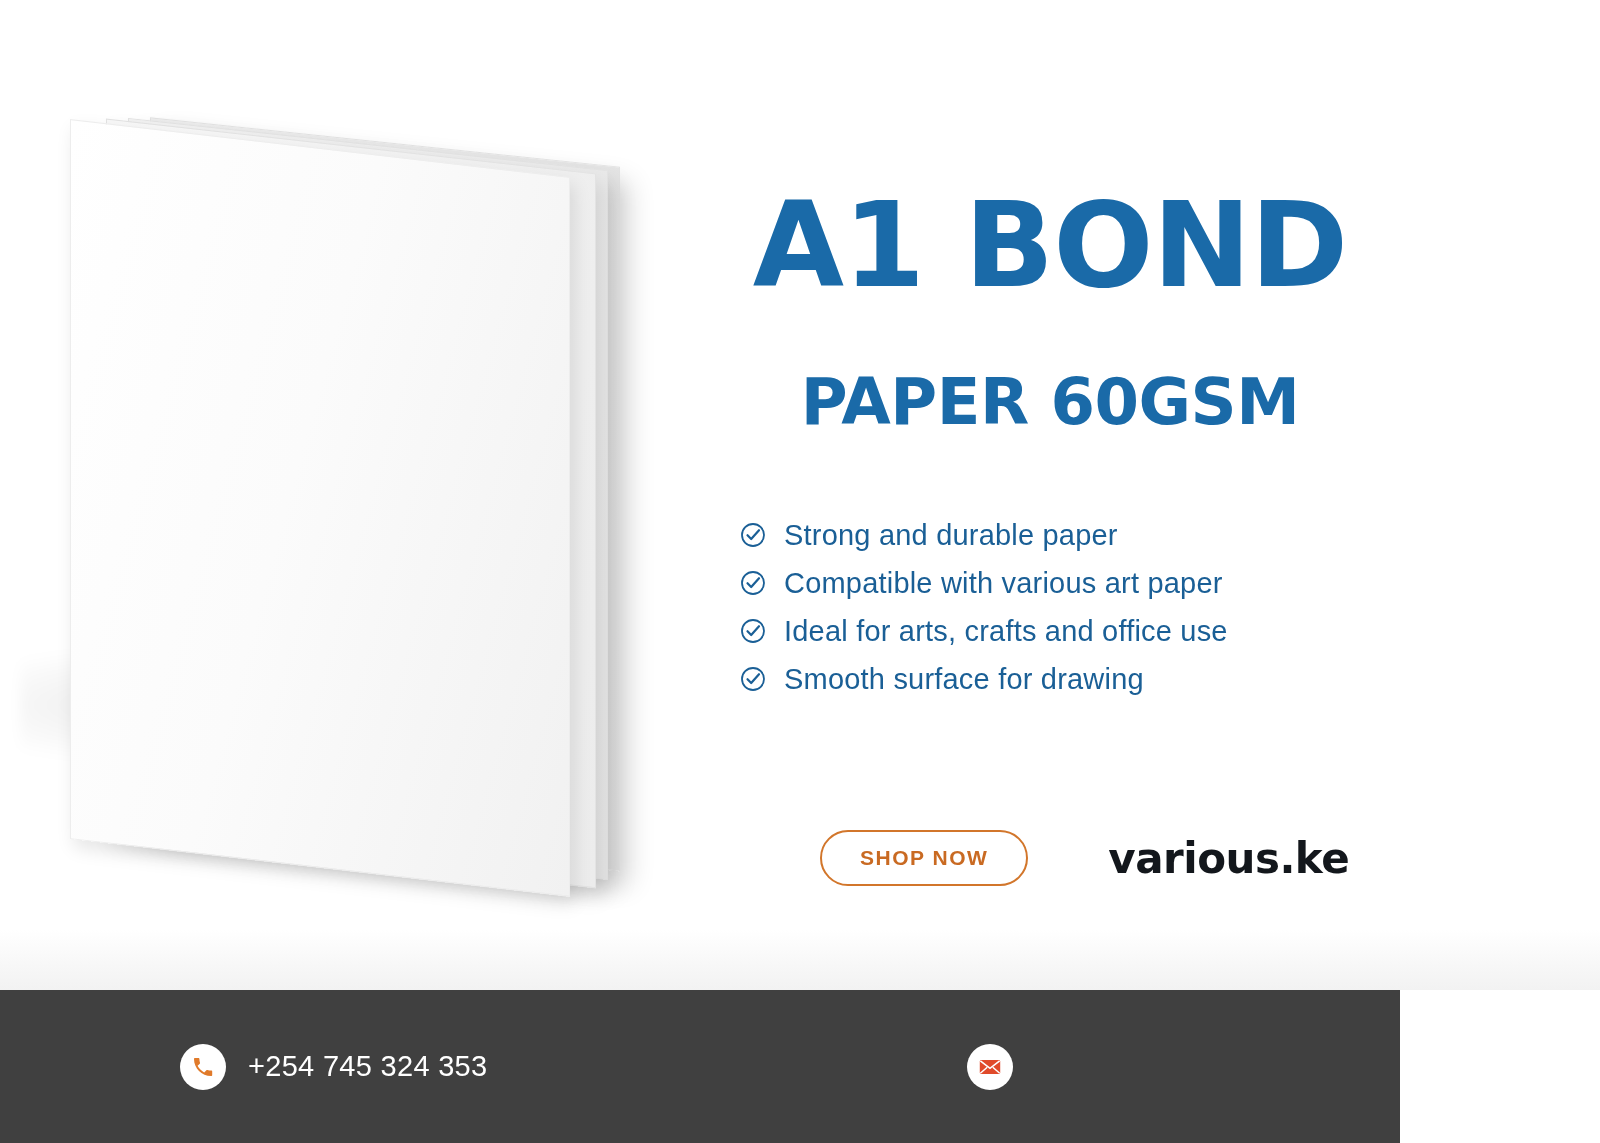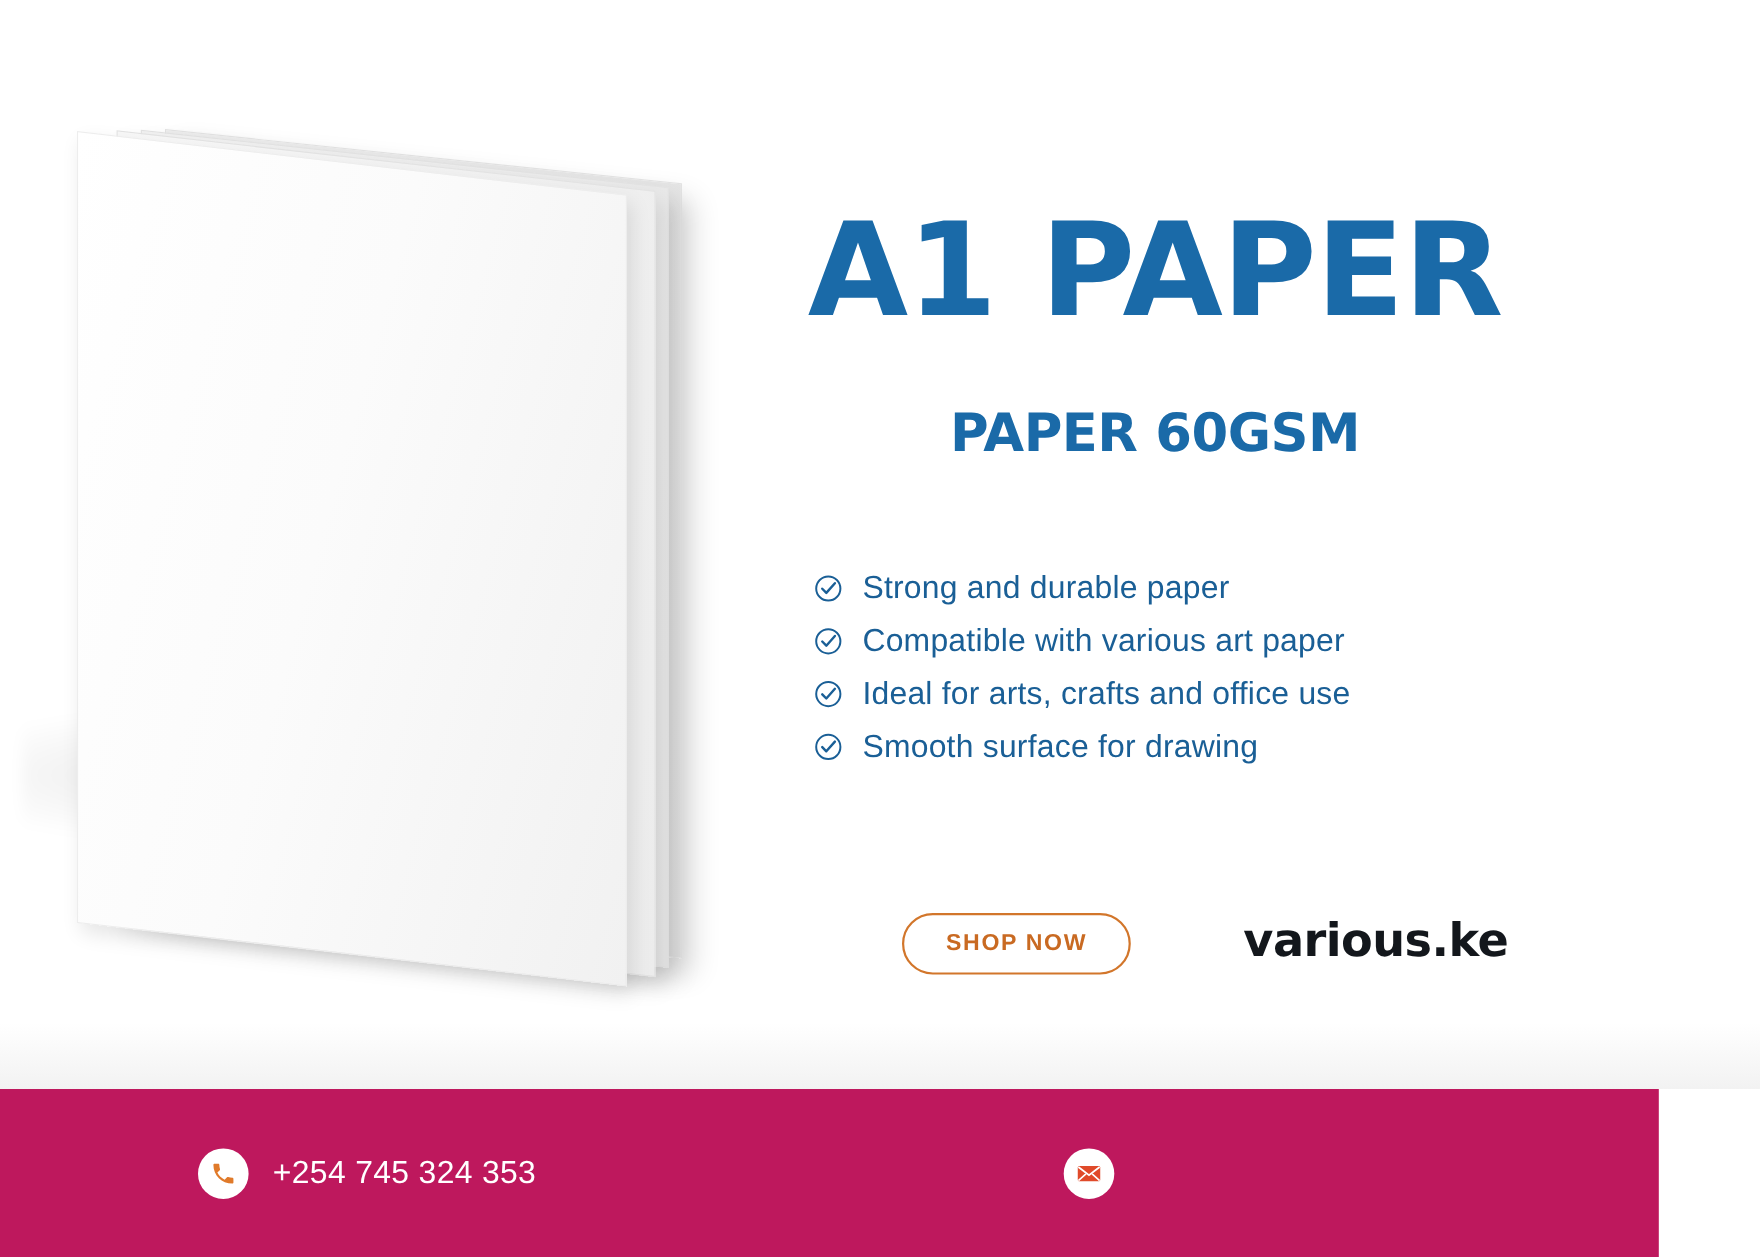--- a/index.html
+++ b/index.html
@@ -117,21 +117,21 @@
     font-family: "DejaVu Sans", sans-serif;
   }
 
   .subheadline {
     position: absolute;
     left: 0;
     top: 370px;
     width: 720px;
     text-align: center;
     color: #1a6aa8;
-    font-size: 48px;
+    font-size: 64px;
     line-height: 1.0;
     font-weight: 800;
     letter-spacing: -0.5px;
     font-family: "DejaVu Sans", sans-serif;
   }
 
   .features {
     position: absolute;
     left: 50px;
     top: 518px;
@@ -160,21 +160,22 @@
     letter-spacing: 0.2px;
     white-space: nowrap;
     font-family: "Liberation Sans", sans-serif;
   }
 
   .cta-row {
     position: absolute;
     left: 130px;
     top: 830px;
     display: flex;
-    gap: 102px;
+    align-items: center;
+    gap: 80px;
   }
 
   .shop-now {
     border: 2px solid #d2762b;
     color: #c96a22;
     background: transparent;
     border-radius: 28px;
     padding: 14px 38px;
     font-size: 21px;
     font-weight: 700;
@@ -198,23 +199,23 @@
     top: 930px;
     width: 1600px;
     height: 60px;
     background: linear-gradient(180deg, #ffffff 0%, #f2f2f2 100%);
   }
 
   .footer {
     position: absolute;
     left: 0;
     top: 990px;
-    width: 1508px;
+    width: 1400px;
     height: 153px;
-    background: #be185d;
+    background: #404040;
     display: flex;
     align-items: center;
   }
 
   .contact {
     display: flex;
     align-items: center;
     gap: 22px;
   }
 
@@ -249,21 +250,21 @@
     <div class="paper-stack">
       <div class="sheet back3"></div>
       <div class="sheet back2"></div>
       <div class="sheet back1"></div>
       <div class="sheet front"></div>
     </div>
   </div>
 
   <div class="content">
 
-    <div class="headline">A1 PAPER</div>
+    <div class="headline">A1 BOND</div>
     <div class="subheadline">PAPER 60GSM</div>
 
     <div class="features">
 
       <div class="feature">
         <span class="check-icon">
           <svg viewBox="0 0 26 26" width="26" height="26">
             <circle cx="13" cy="13" r="11" fill="none" stroke="#1a5f96" stroke-width="1.8"></circle>
             <path d="M7.5 13.2 L11.2 17 L19 8.2" fill="none" stroke="#1a5f96" stroke-width="2.2" stroke-linecap="round" stroke-linejoin="round"></path>
           </svg>

